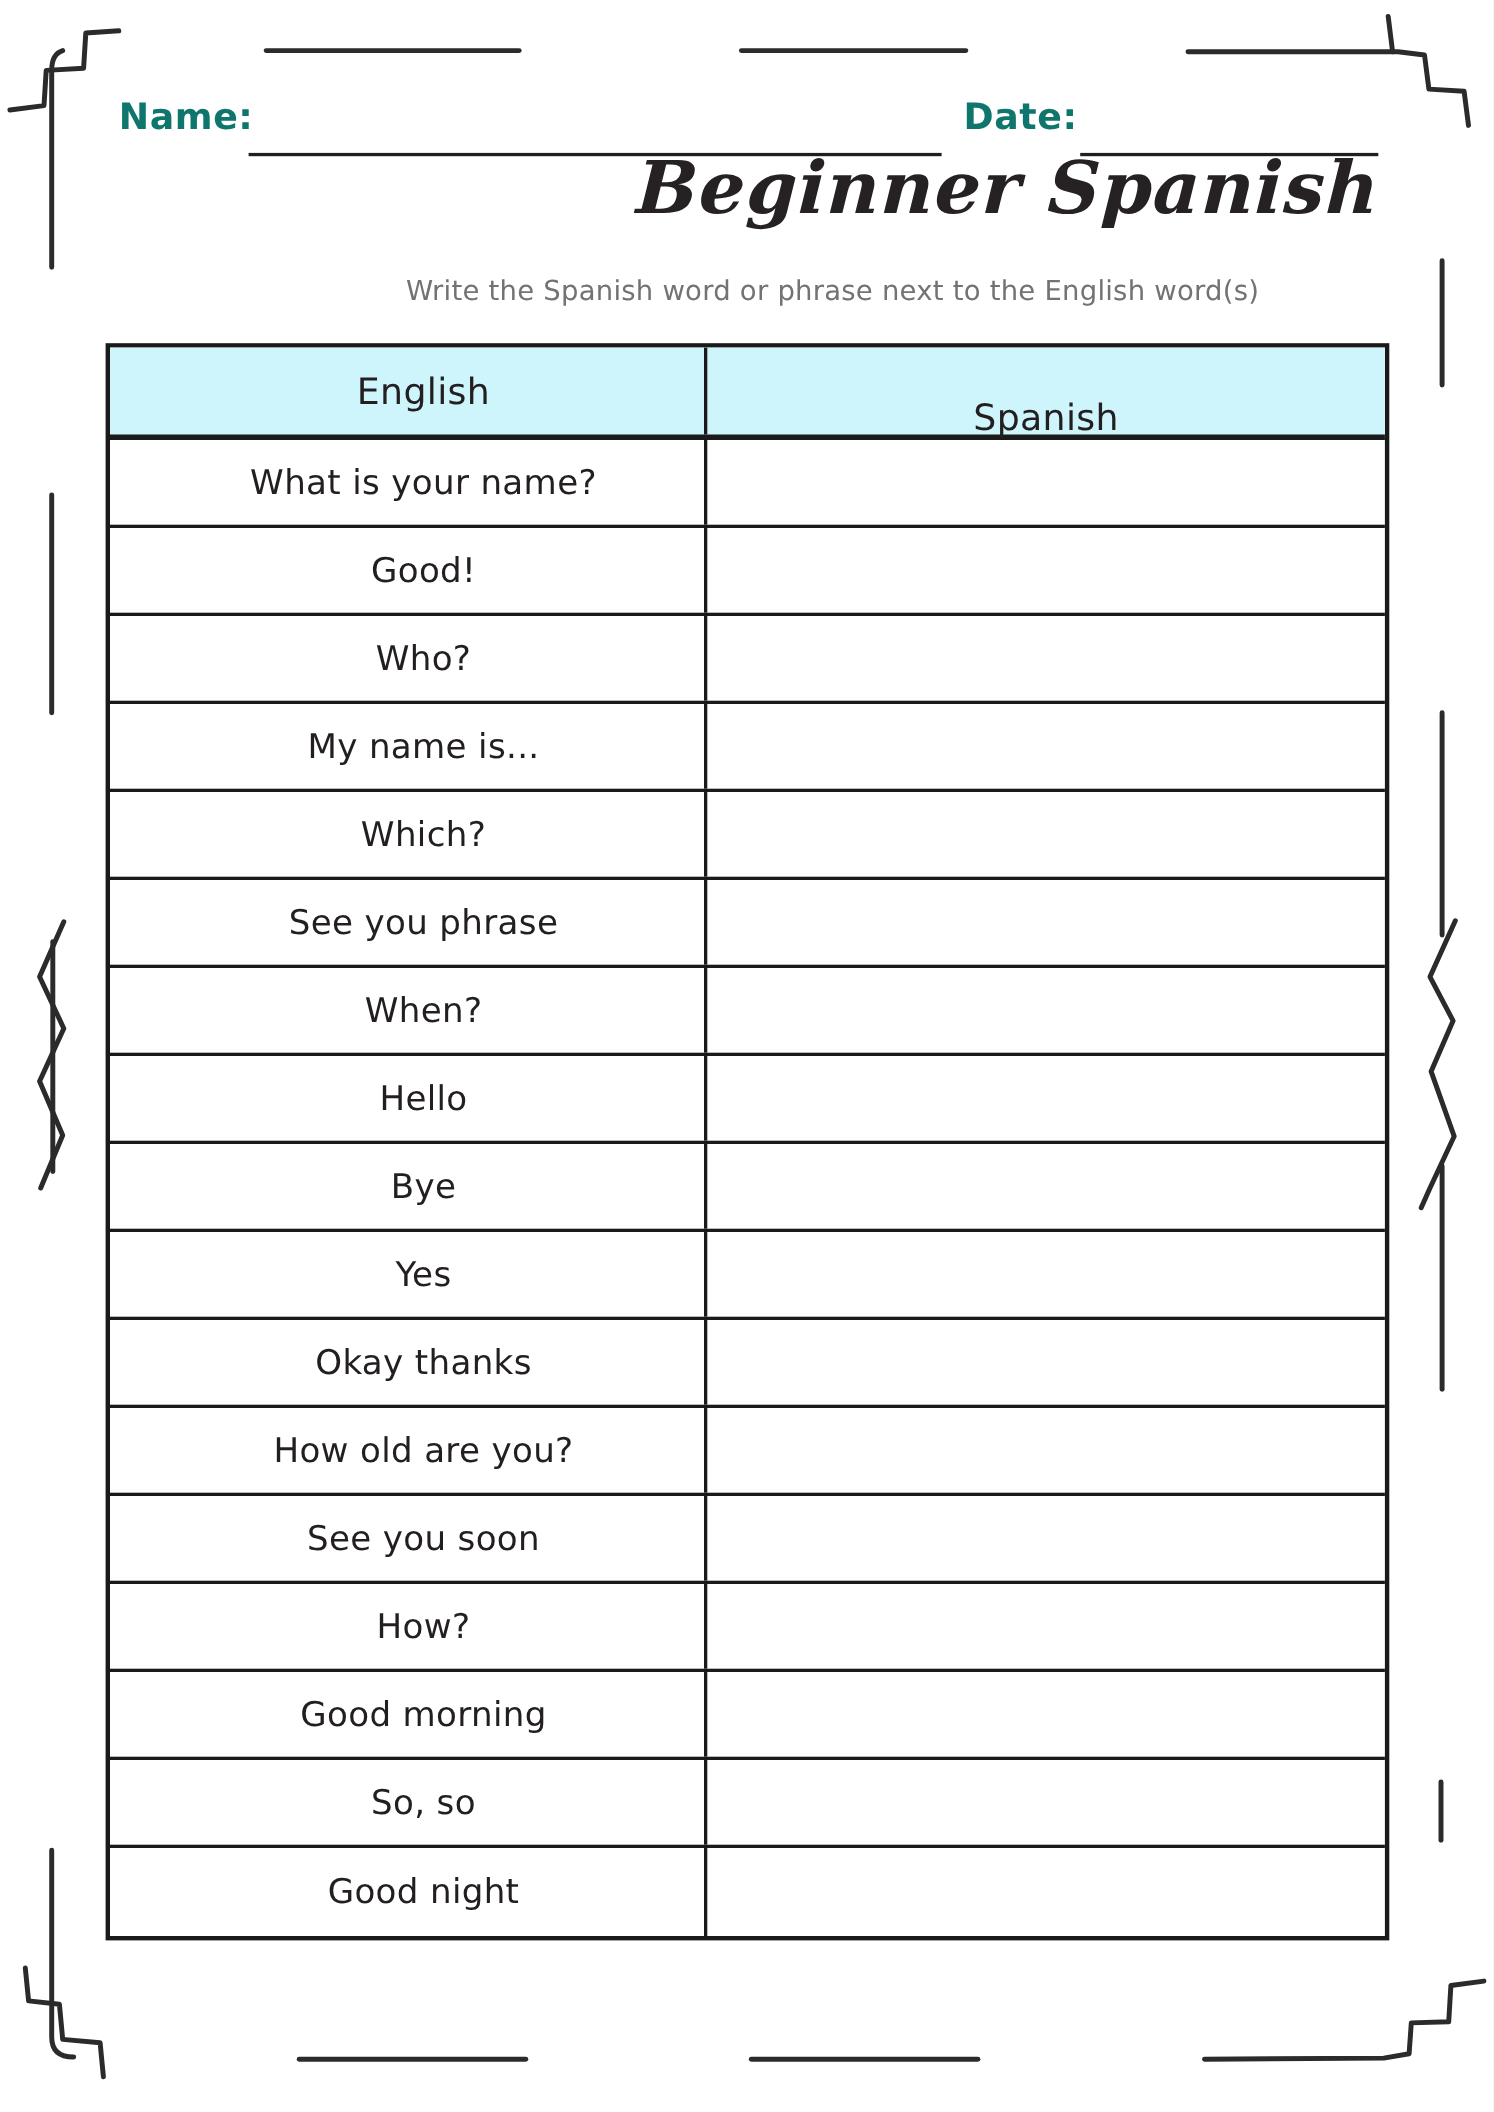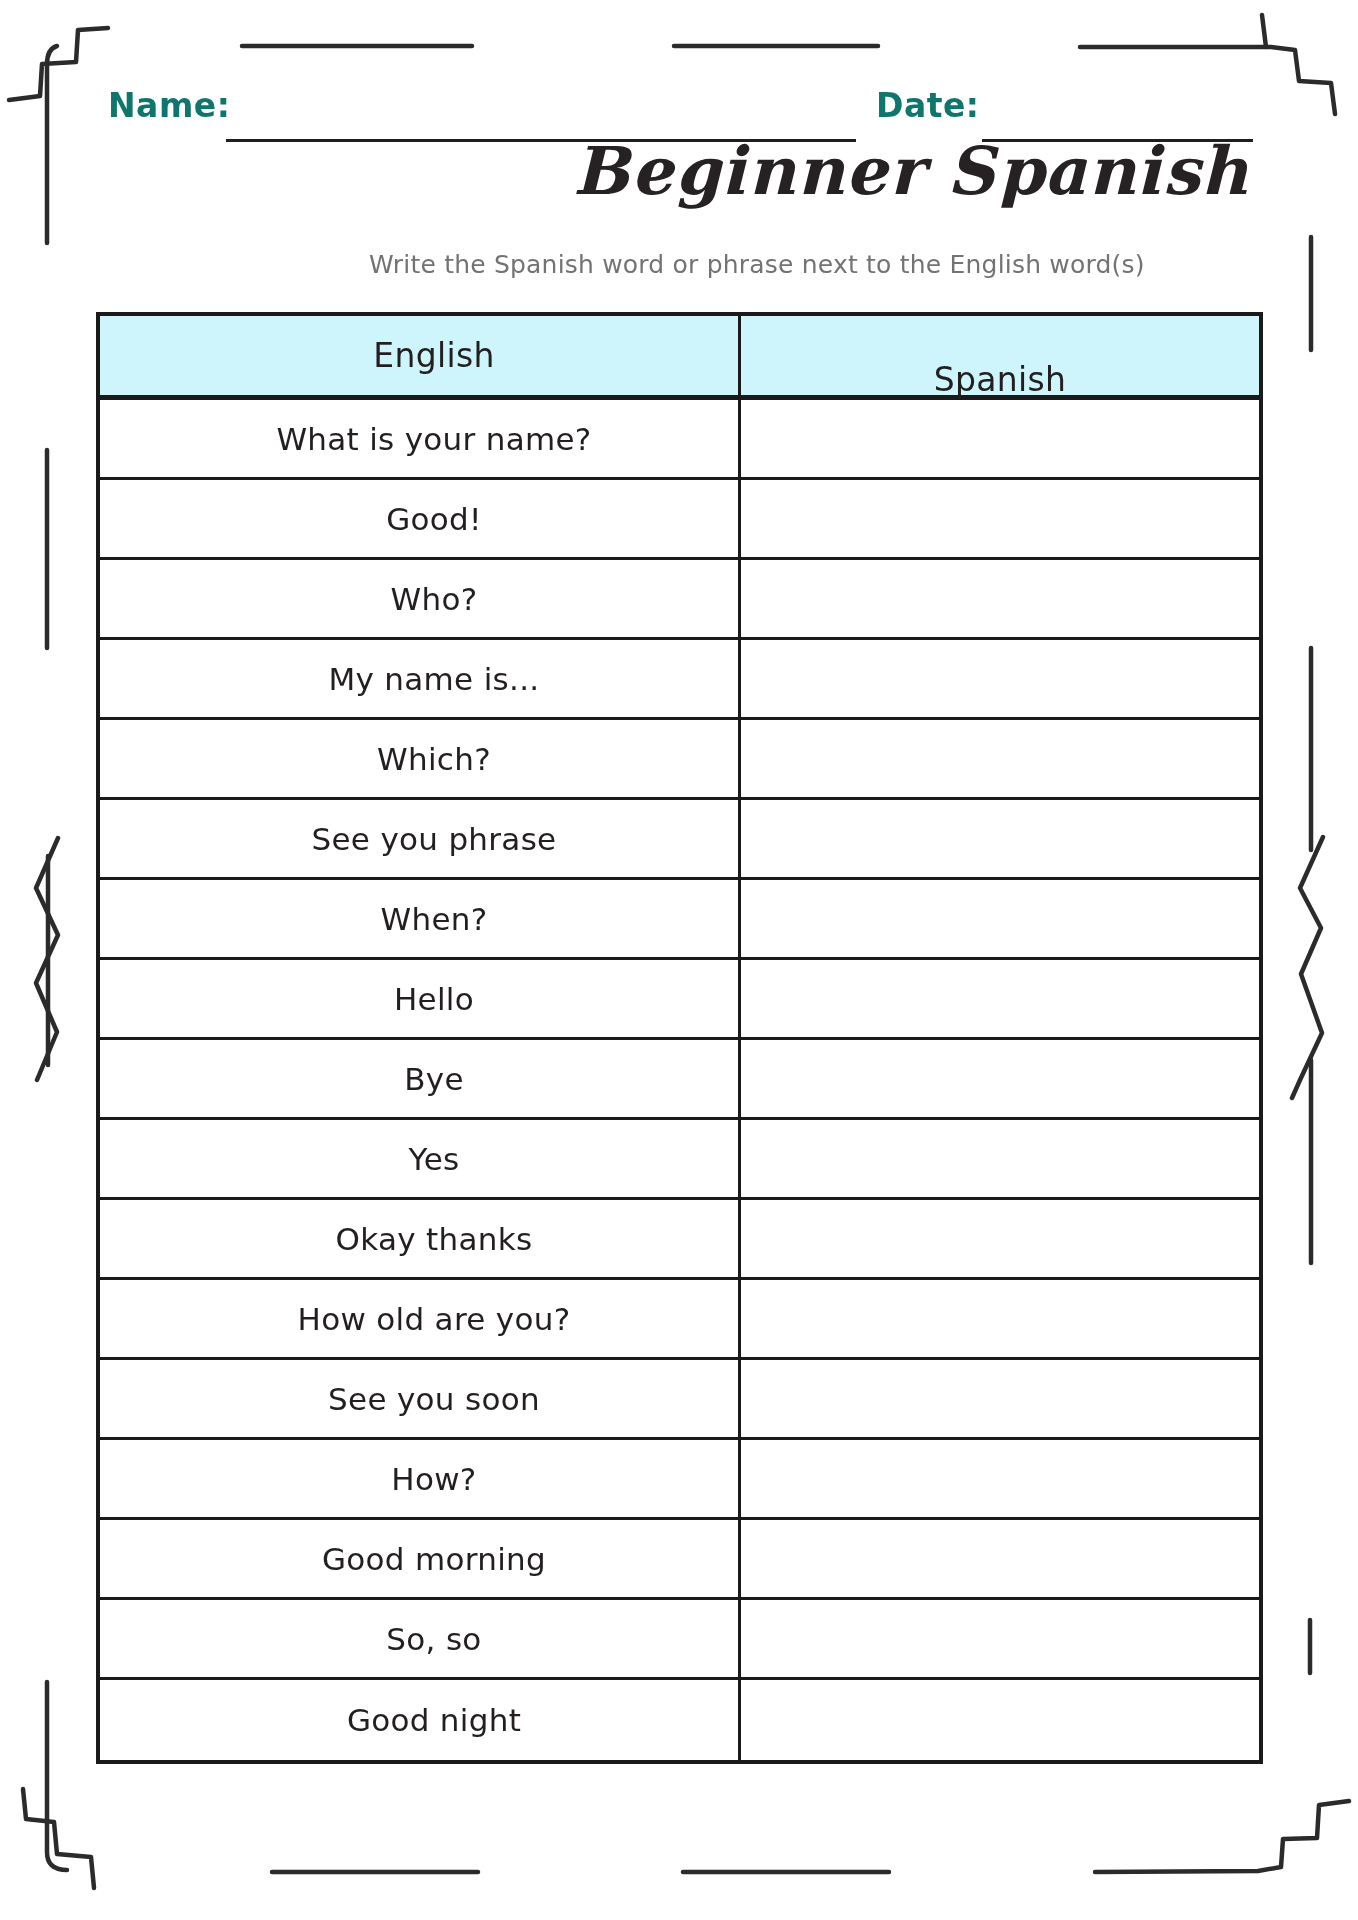--- a/index.html
+++ b/index.html
@@ -52,21 +52,21 @@
   .trow{
     display:flex;height:80px;box-sizing:border-box;
     border-bottom:3px solid #1a1a1a;
   }
   .trow:last-child{border-bottom:none;}
   .cell{
     display:flex;align-items:center;justify-content:center;
     font-size:31px;color:#231f20;letter-spacing:.3px;
     box-sizing:border-box;
   }
-  .cell.en{width:641px;flex:none;border-right:3px solid #1a1a1a;padding-left:30px;}
+  .cell.en{width:543px;flex:none;border-right:3px solid #1a1a1a;padding-left:30px;}
   .cell.es{flex:1;margin-top:48px;}
   .thead .cell{font-size:33px;font-weight:500;}
 </style>
 </head>
 <body>
 
 <div class="sheet">
 
   <svg class="deco" viewBox="0 0 1358 1920" aria-hidden="true">
 

